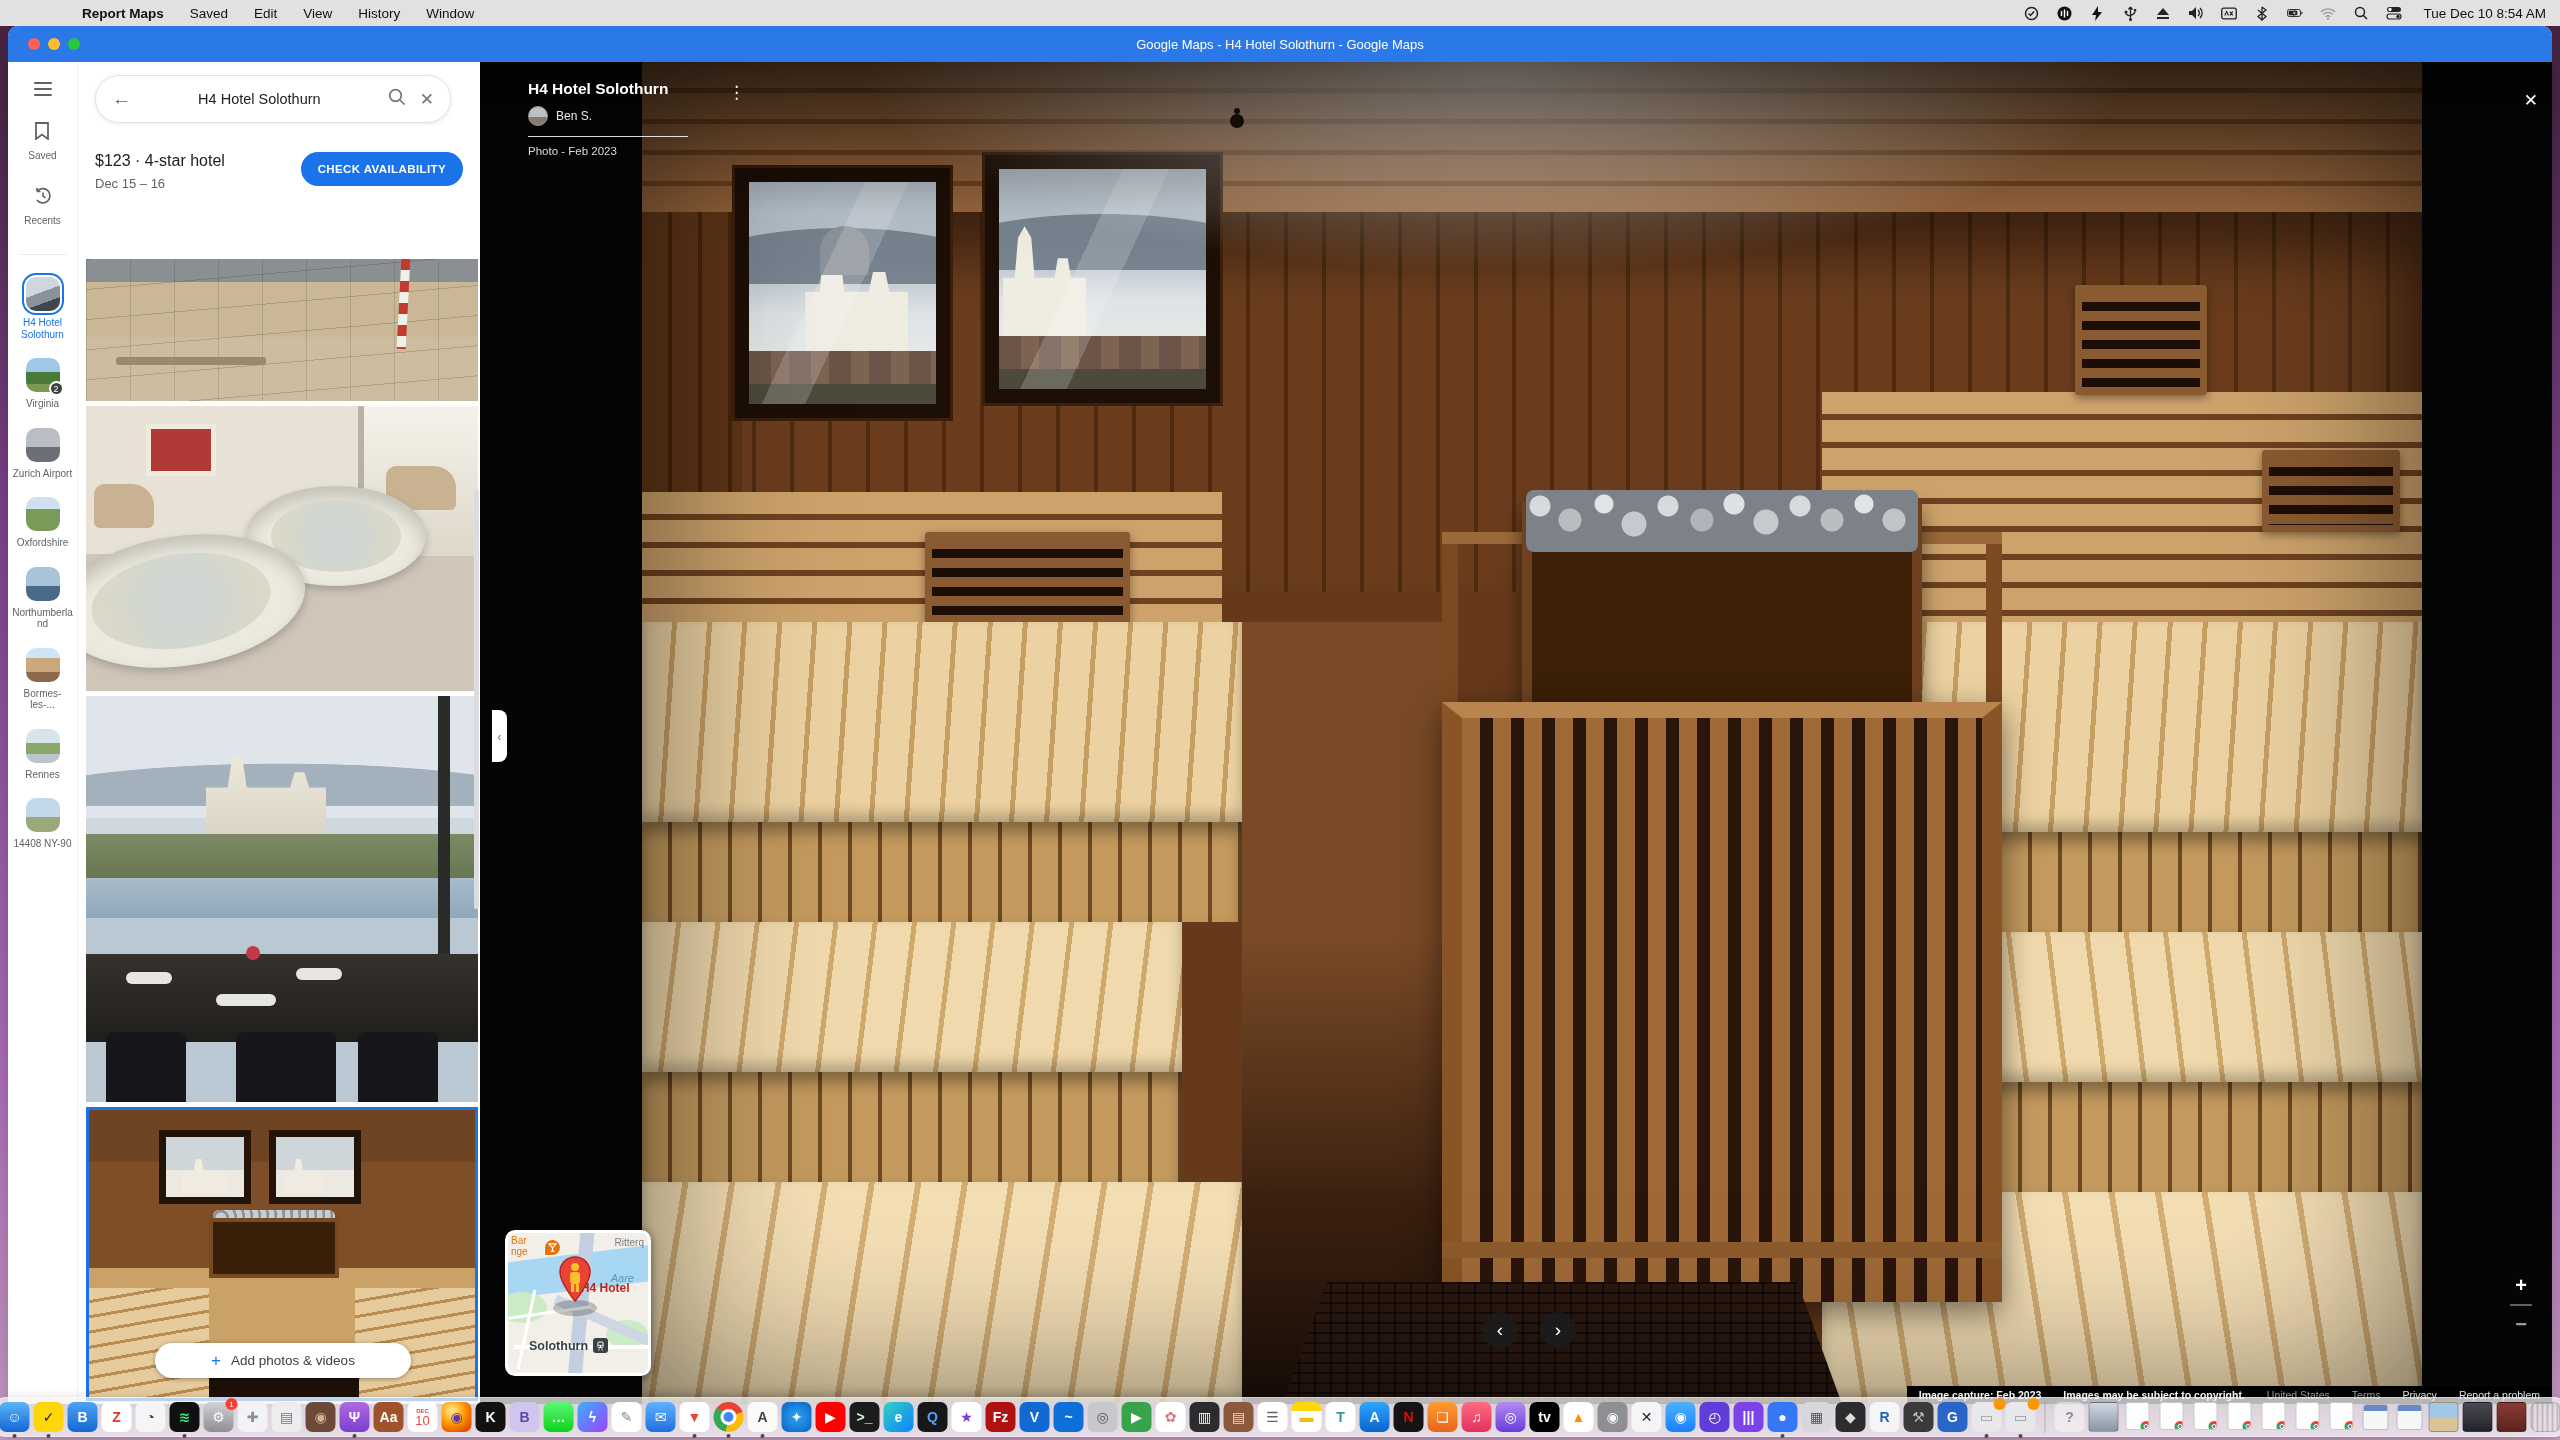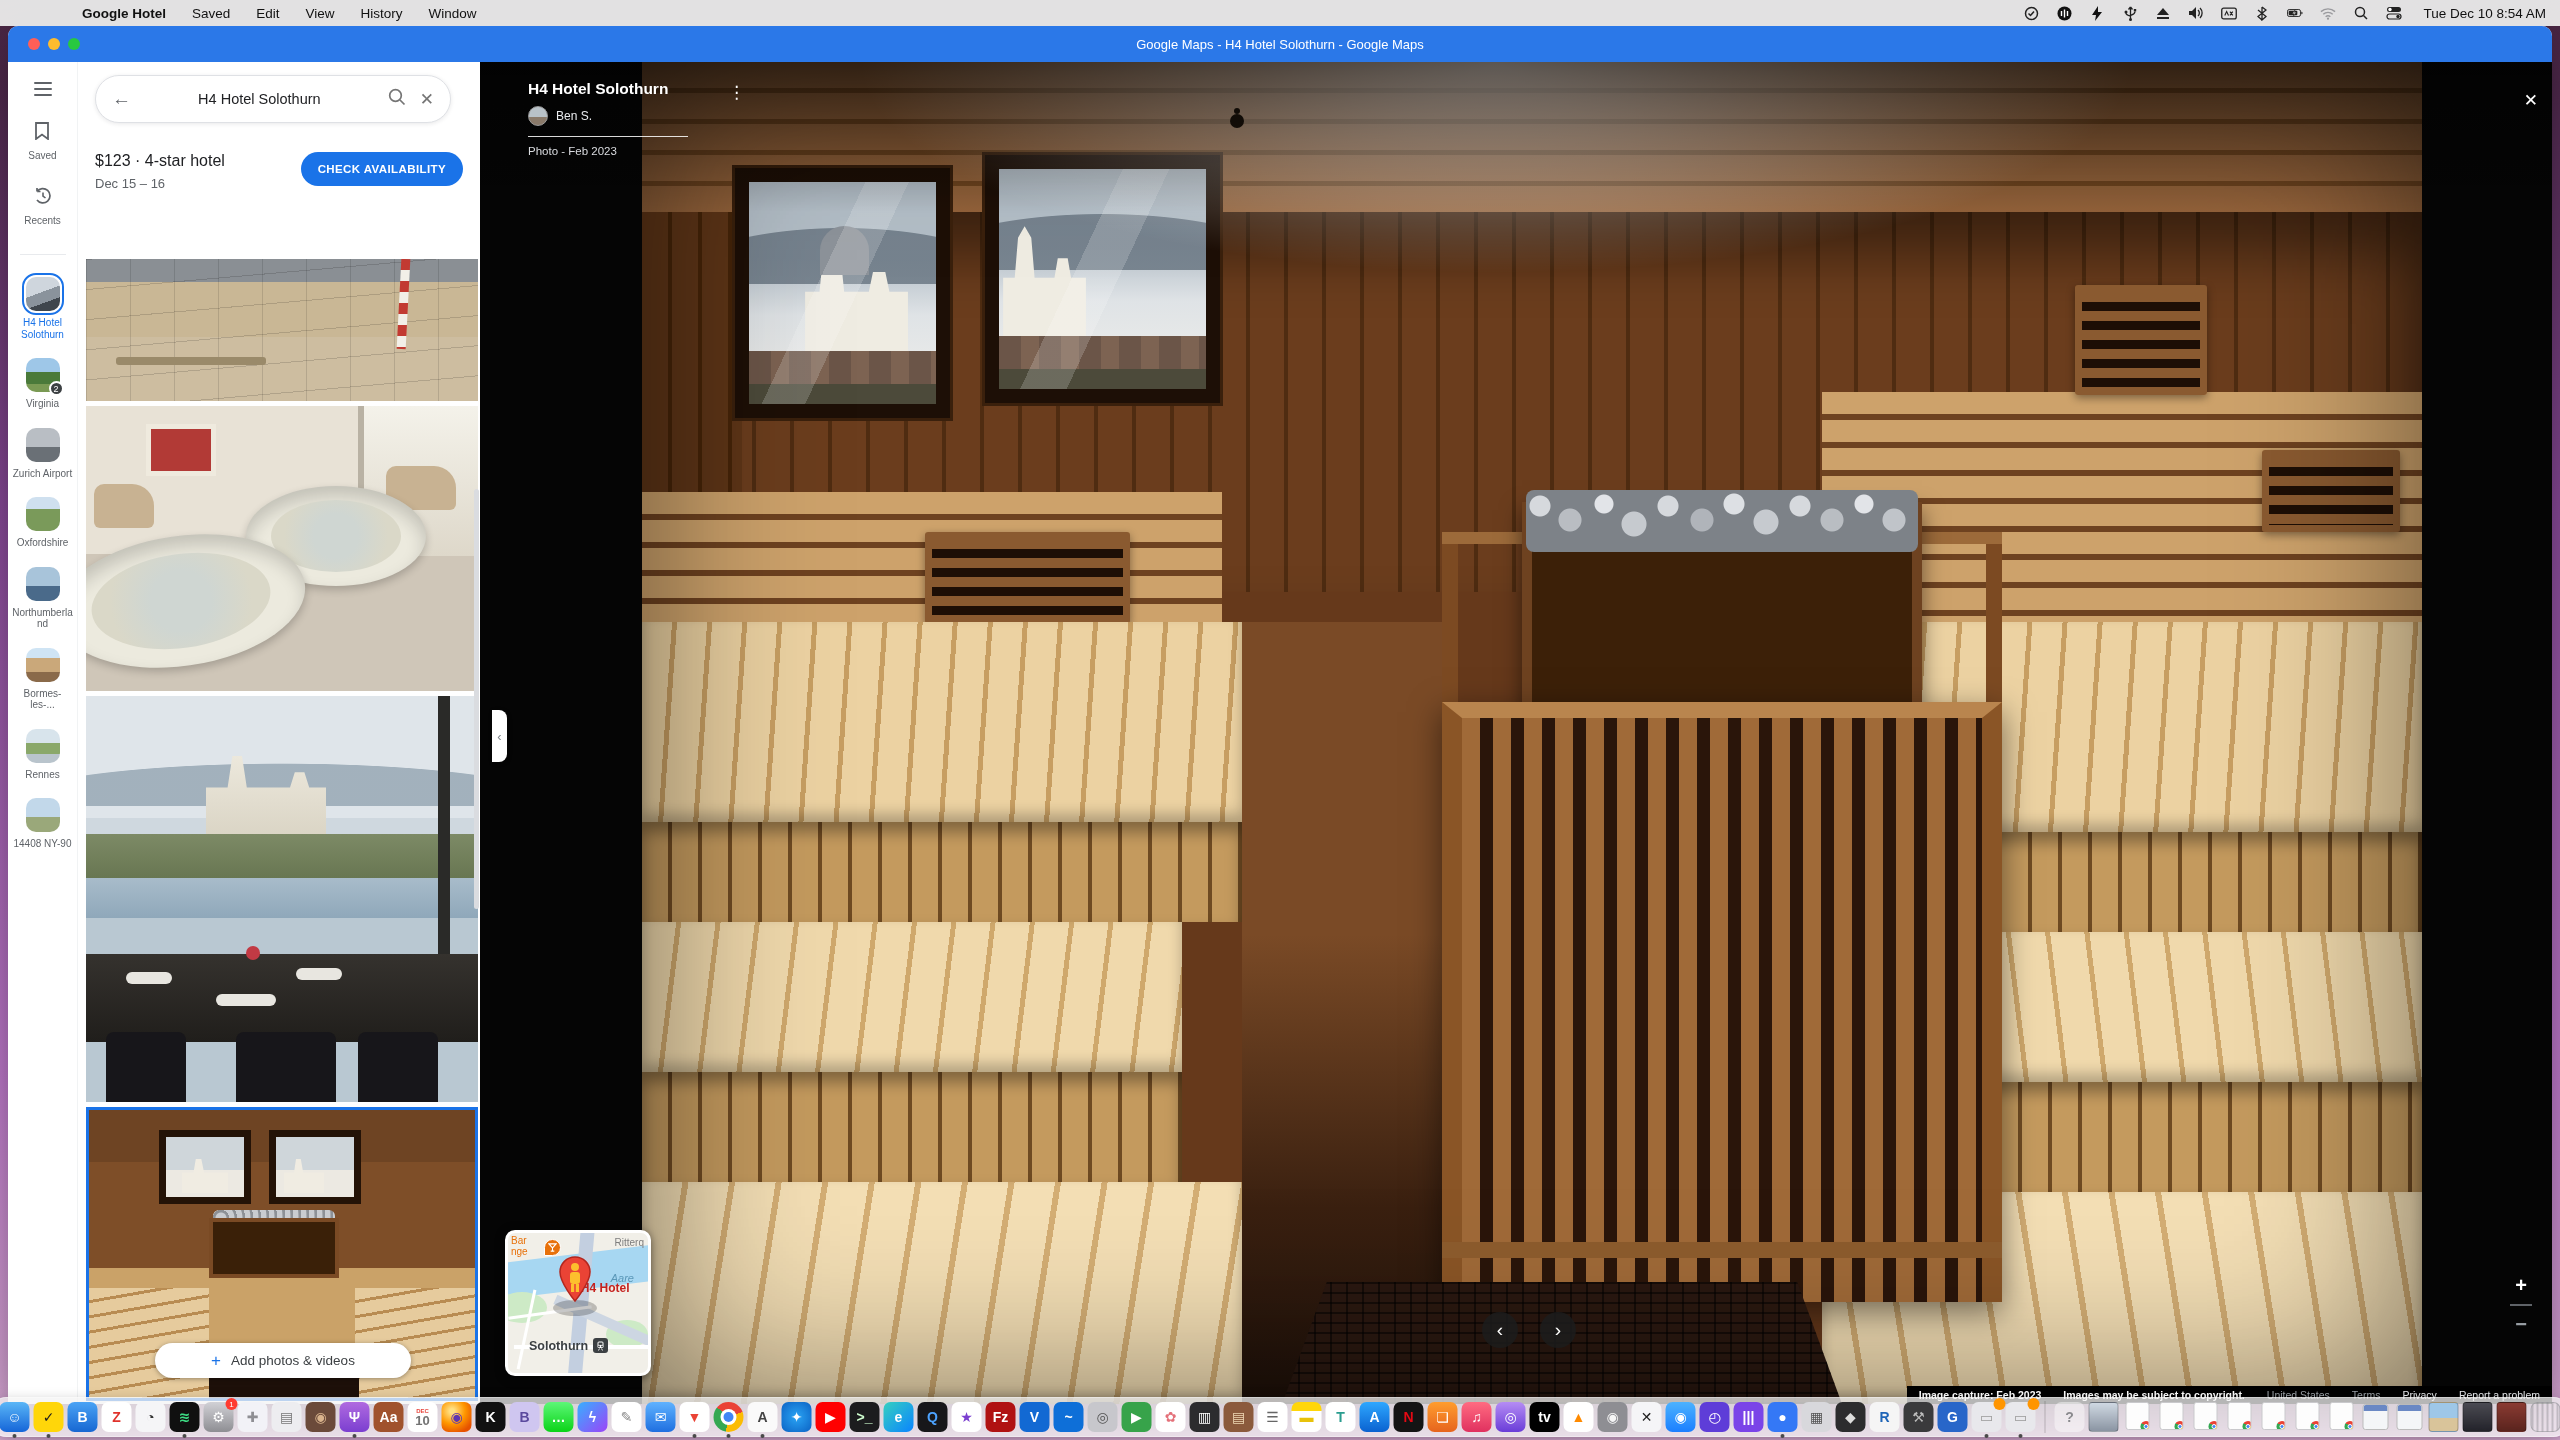--- a/index.html
+++ b/index.html
@@ -312,40 +312,40 @@
     background:#4a4a4a; transform:translateX(-50%); }
   .dock-badge { position:absolute; top:-4px; right:-4px; min-width:12px; height:12px; border-radius:6px;
     color:#fff; font-size:8px; display:flex; align-items:center; justify-content:center; padding:0 2px; }
   .dock-divider { width:1px; height:32px; background:rgba(0,0,0,.2); margin:0 5px; flex-shrink:0;}
   .chrome-outer { border-radius:50% !important;
     background:conic-gradient(from -50deg,#ea4335 0 120deg,#fbbc04 120deg 240deg,#34a853 240deg 360deg); }
   .chrome-white { width:16px; height:16px; border-radius:50%; background:#fff; display:flex; align-items:center; justify-content:center;}
   .chrome-blue { width:10px; height:10px; border-radius:50%; background:#4285f4; }
   .cal { background:#fff; flex-direction:column; gap:0; }
   .cal-mon { font-size:6px; color:#e8453c; font-weight:bold; line-height:1; margin-top:3px;}
-  .cal-day { font-size:13px; color:#737373; line-height:1.1; font-weight:bold;}
+  .cal-day { font-size:13px; color:#ef4444; line-height:1.1; font-weight:normal;}
   .page { background:#fdfdfd; border:1px solid #c9c9cc; border-radius:3px !important; width:24px !important; height:28px !important; margin:0 auto; position:relative;}
   .page .mini-chrome { position:absolute; right:-3px; bottom:-3px; width:11px; height:11px; border-radius:50%;
     background:conic-gradient(from -50deg,#ea4335 0 120deg,#fbbc04 120deg 240deg,#34a853 240deg 360deg); }
   .page .mini-chrome::after { content:""; position:absolute; inset:3px; border-radius:50%; background:#4285f4; border:1px solid #fff;}
   .winthumb { background:#f4f6f8; border:1px solid #bbb; border-radius:3px !important; width:26px !important; height:26px !important; margin:2px auto; position:relative;}
   .winthumb::before { content:""; position:absolute; top:0; left:0; right:0; height:6px; background:#6a88c4; border-radius:2px 2px 0 0;}
   .trash { background:linear-gradient(180deg,rgba(255,255,255,.85),rgba(210,210,215,.85));
     border:1px solid rgba(150,150,155,.6);
     background-image:repeating-linear-gradient(90deg, rgba(120,120,125,.35) 0 2px, transparent 2px 5px); }
 </style>
 </head>
 <body>
 
 <div class="screen">
 
   <div class="menubar">
     <div class="mb-left">
       <span class="apple"></span>
-      <span class="mb-app">Google Hotel</span>
+      <span class="mb-app">Report Maps</span>
       <span id="menus" style="display:flex;gap:26px;">
           <span class="mb-menu">Saved</span>
           <span class="mb-menu">Edit</span>
           <span class="mb-menu">View</span>
           <span class="mb-menu">History</span>
           <span class="mb-menu">Window</span>
         </span>
     </div>
     <div class="mb-right">
       <span class="sicon">

